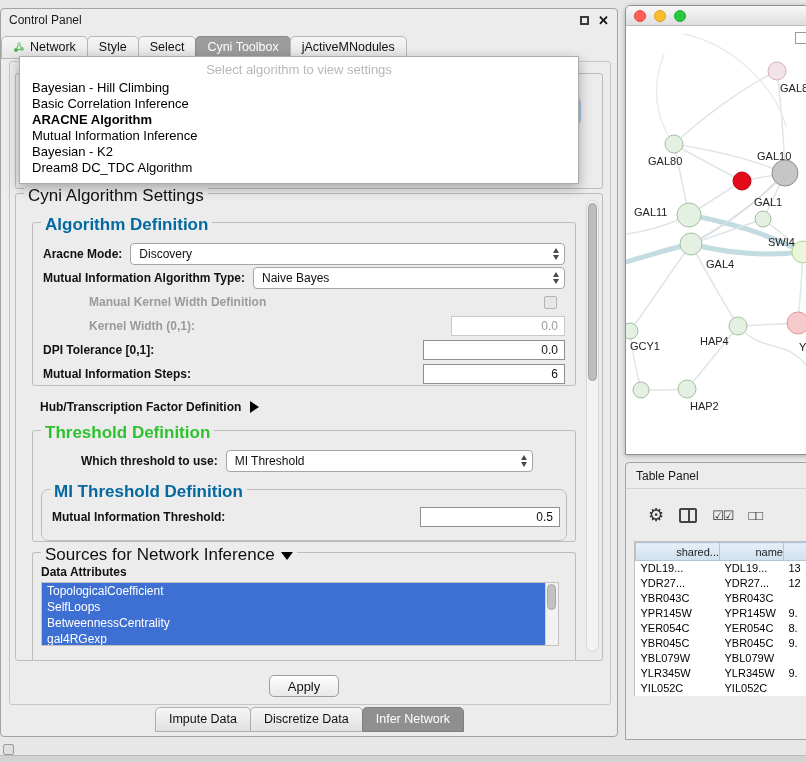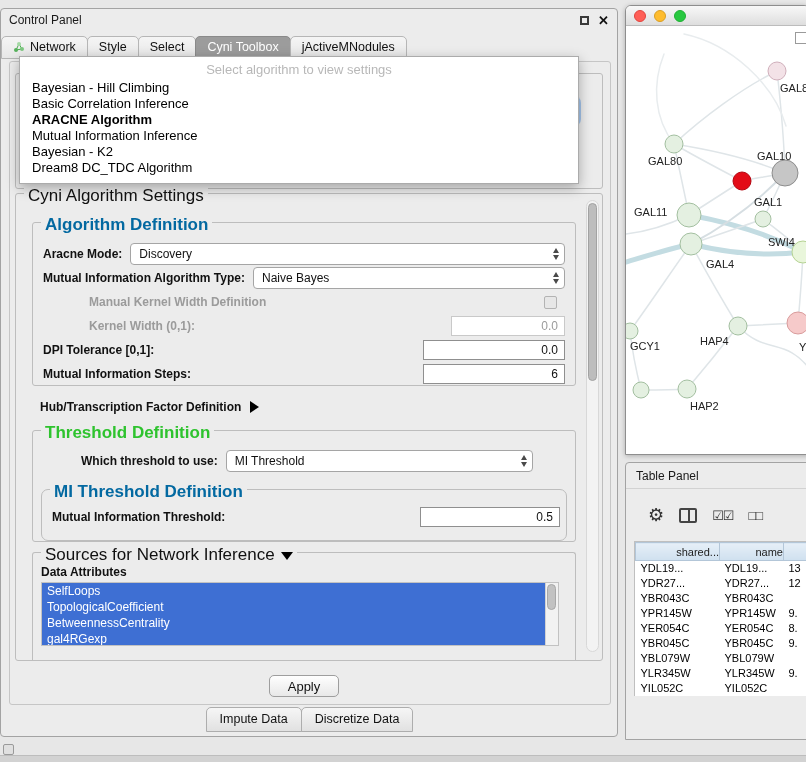--- a/index.html
+++ b/index.html
@@ -230,41 +230,42 @@
             <span class="field w140">0.5</span>
           </div>
         </div>
       </div>
 
       <div class="group sources">
         <span class="legend"><span>Sources for Network Inference</span><span class="tri-down"></span></span>
         <div class="attr-label">Data Attributes</div>
         <div class="attr-list">
           <div class="attr-rows">
+              <div class="attr-item">TopologicalCoefficient</div>
               <div class="attr-item">SelfLoops</div>
-              <div class="attr-item">TopologicalCoefficient</div>
               <div class="attr-item">BetweennessCentrality</div>
               <div class="attr-item">gal4RGexp</div>
             </div>
           <div class="attr-scroll">
               <div class="attr-thumb"></div>
             </div>
         </div>
       </div>
 
       <div class="vscroll">
           <div class="vthumb"></div>
         </div>
     </div>
 
     <button class="apply-btn">Apply</button>
 
     <div class="bottom-tabbar">
         <div class="btab">Impute Data</div>
         <div class="btab">Discretize Data</div>
+        <div class="btab active">Infer Network</div>
       </div>
 
     <div class="popup">
       <div class="popup-prompt">Select algorithm to view settings</div>
       <div>
           <div class="popup-item">Bayesian - Hill Climbing</div>
           <div class="popup-item">Basic Correlation Inference</div>
           <div class="popup-item bold">ARACNE Algorithm</div>
           <div class="popup-item">Mutual Information Inference</div>
           <div class="popup-item">Bayesian - K2</div>

